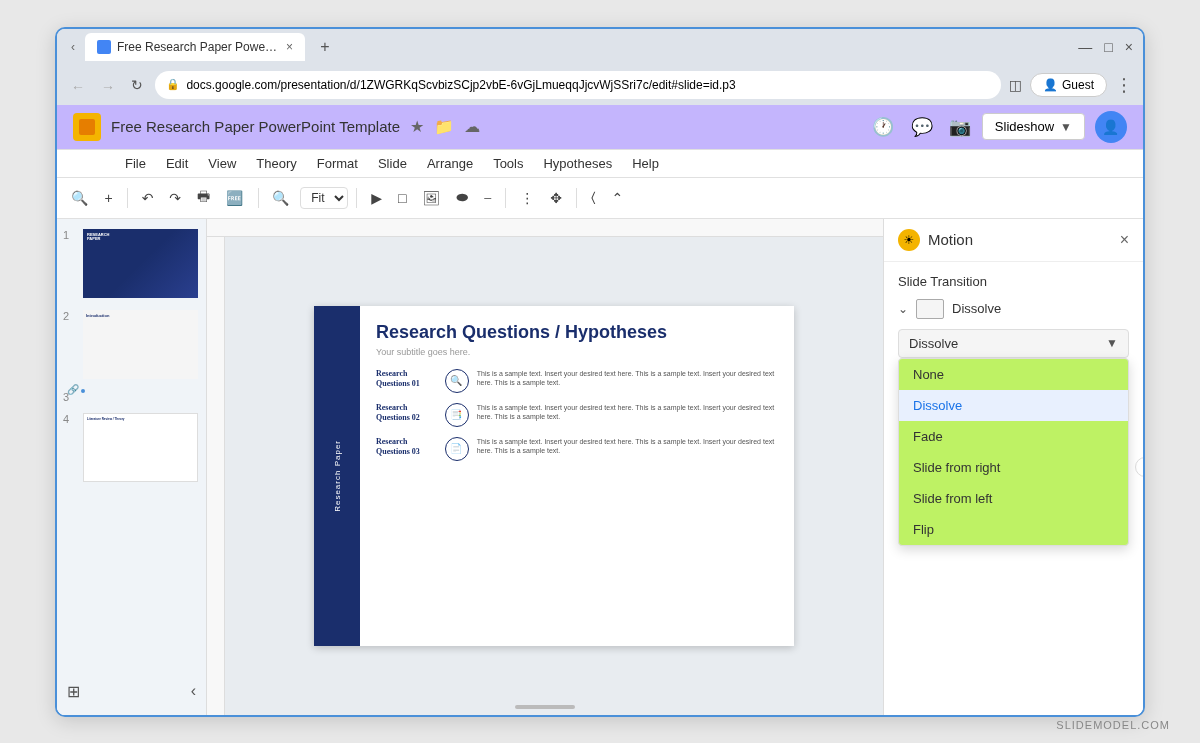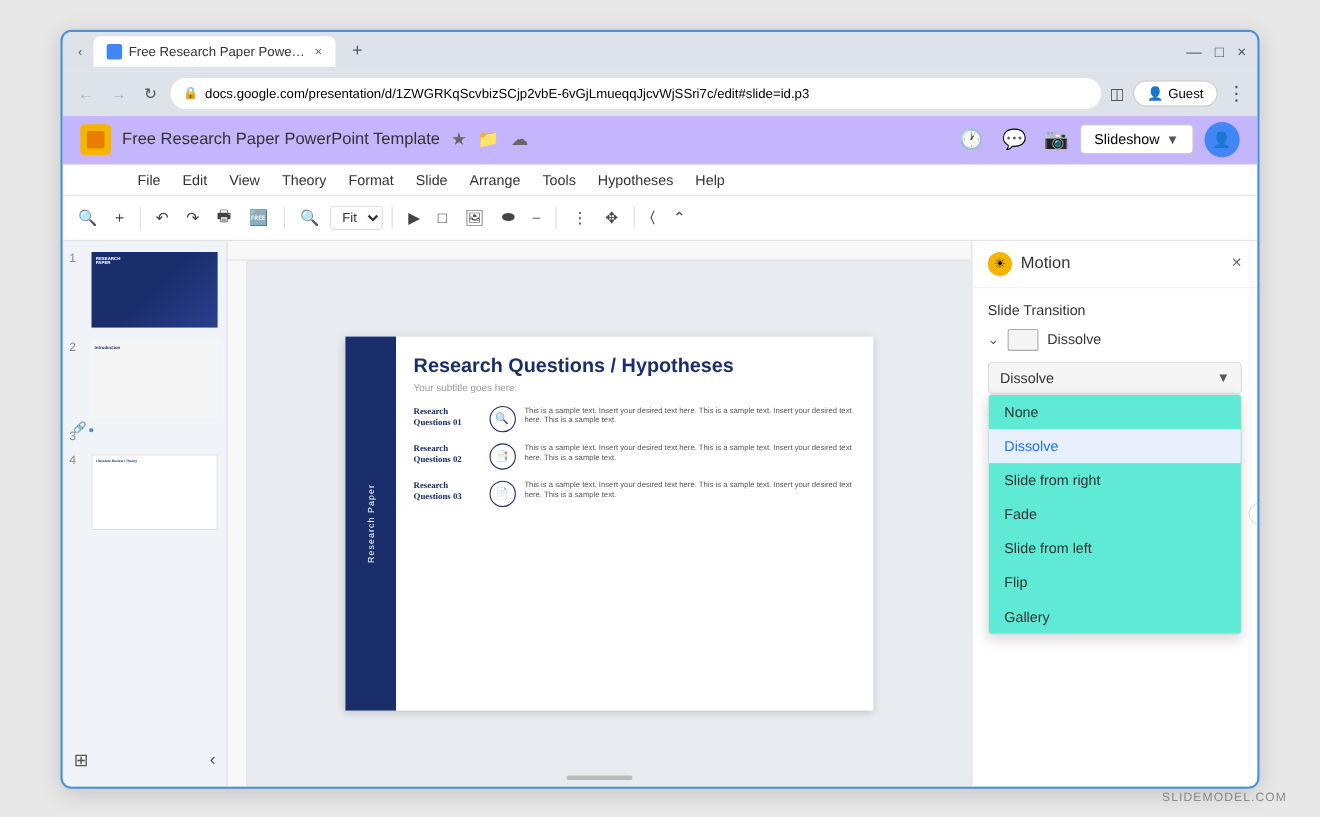--- a/index.html
+++ b/index.html
@@ -493,21 +493,21 @@
       cursor: pointer;
     }
     .dropdown-arrow { color: #555; font-size: 12px; }
 
     
     .dropdown-list {
       position: absolute;
       top: 100%;
       left: 0;
       right: 0;
-      background: #5eead4;
+      background: #bef264;
       border: 1px solid #ddd;
       border-radius: 4px;
       box-shadow: 0 4px 12px rgba(0,0,0,0.15);
       z-index: 100;
       overflow: hidden;
     }
     .dropdown-list-item {
       padding: 8px 14px;
       font-size: 13px;
       color: #333;
@@ -797,33 +797,30 @@
             </div>
 
             <div class="dropdown-list">
               <div class="dropdown-list-item">
                 <span>None</span>
               </div>
               <div class="dropdown-list-item selected">
                 <span>Dissolve</span>
               </div>
               <div class="dropdown-list-item">
+                <span>Fade</span>
+              </div>
+              <div class="dropdown-list-item">
                 <span>Slide from right</span>
-              </div>
-              <div class="dropdown-list-item">
-                <span>Fade</span>
               </div>
               <div class="dropdown-list-item">
                 <span>Slide from left</span>
               </div>
               <div class="dropdown-list-item">
                 <span>Flip</span>
-              </div>
-              <div class="dropdown-list-item">
-                <span>Gallery</span>
               </div>
             </div>
           </div>
 
           <div class="speed-row">
             <div class="speed-slider">
               <div class="speed-handle"></div>
             </div>
             <span class="speed-label">Fast</span>
           </div>

